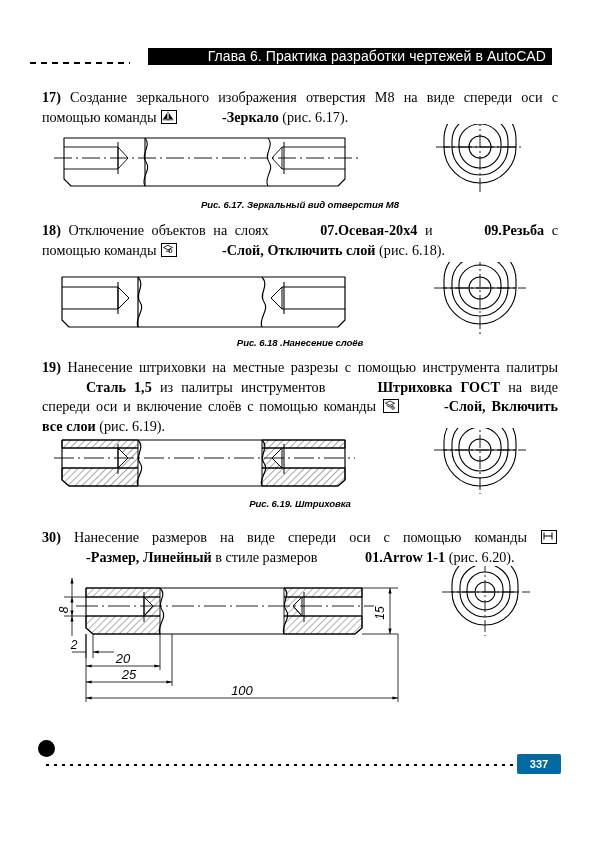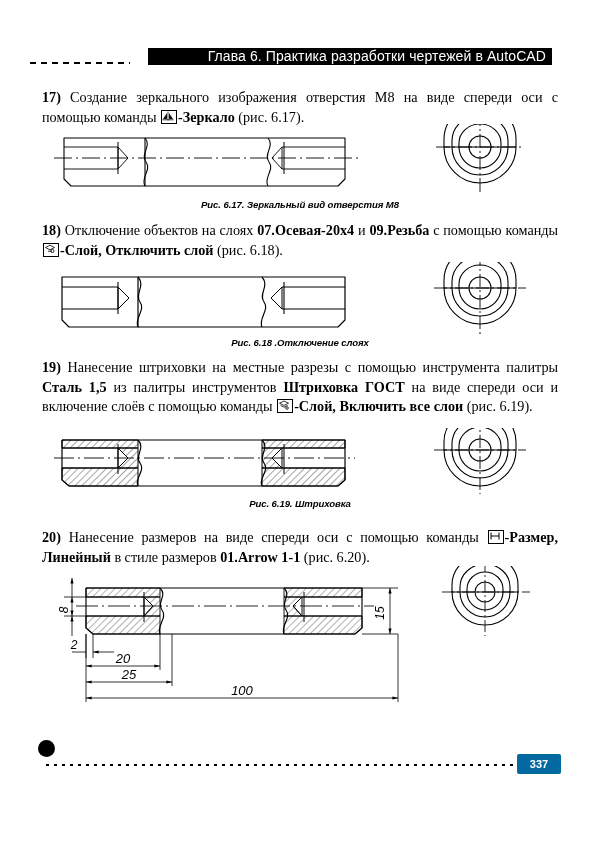--- a/index.html
+++ b/index.html
@@ -22,21 +22,21 @@
     position:absolute;left:148px;top:48px;width:398px;height:17px;
     color:#fff;font-family:"Liberation Sans",sans-serif;font-weight:normal;
     font-size:14px;line-height:17px;text-align:right;letter-spacing:.1px;
   }
 
   
   .para{
     position:absolute;left:42px;width:516px;
     font-size:14.2px;line-height:19.5px;text-align:justify;
   }
-  .para b{font-weight:bold;}
+  .para b{font-weight:bold;padding-left:44px;}
   .num{font-weight:bold;}
 
   
   .cmdicon{
     display:inline-block;width:14px;height:12px;border:1px solid #000;
     vertical-align:-2px;position:relative;background:#fff;margin:0 1px;
     overflow:hidden;
   }
   .cmdicon svg{display:block;}
 
@@ -193,21 +193,21 @@
         <circle cx="440" cy="26" r="11"></circle>
       </g>
       <g stroke="#000" stroke-width="0.9" fill="none" stroke-dasharray="13 3 2 3">
         <path d="M394 26 L486 26"></path>
         <path d="M440 -9 L440 72"></path>
       </g>
     </svg>
   </div>
 
   <div class="cap" style="top:337px;">
-    <span class="lt">Рис. 6.18</span><span> .Отключение слоях</span>
+    <span class="lt">Рис. 6.18</span><span> .Нанесение слоёв</span>
   </div>
 
   <div class="para" style="top:358px;">
     <span class="num">19)</span>
     <span>Нанесение штриховки на местные разрезы с помощью инструмента палитры </span><b>Сталь 1,5</b><span> из палитры инструментов </span><b>Штриховка ГОСТ</b><span> на виде спереди оси и включение слоёв с помощью команды </span><span class="cmdicon"><svg width="12" height="10" viewBox="0 0 12 10">
         <path d="M1.5 3.2 L6 1 L10.5 3.2 L6 5.4 Z" fill="none" stroke="#000" stroke-width="0.8"></path>
         <path d="M2.5 5.4 L6 7.2 L9.5 5.4" fill="none" stroke="#000" stroke-width="0.8"></path>
         <circle cx="9" cy="8" r="1.3" fill="none" stroke="#000" stroke-width="0.8"></circle>
       </svg></span><b>-Слой, Включить все слои</b><span> (рис. 6.19).</span>
   </div>
@@ -271,21 +271,21 @@
         <path d="M440 -14 L440 66"></path>
       </g>
     </svg>
   </div>
 
   <div class="cap" style="top:498px;">
     <span class="lt">Рис. 6.19.</span><span> Штриховка</span>
   </div>
 
   <div class="para" style="top:528px;">
-    <span class="num">20)</span>
+    <span class="num">30)</span>
     <span>Нанесение размеров на виде спереди оси с помощью команды </span><span class="cmdicon"><svg width="12" height="10" viewBox="0 0 12 10">
         <path d="M2 1.5 L2 8.5" stroke="#000" stroke-width="1"></path>
         <path d="M10 1.5 L10 8.5" stroke="#000" stroke-width="1"></path>
         <path d="M2 5 L10 5" stroke="#000" stroke-width="1"></path>
       </svg></span><b>-Размер, Линейный</b><span> в стиле размеров </span><b>01.Arrow 1-1</b><span> (рис. 6.20).</span>
   </div>
 
   <div class="fig" style="left:52px;top:566px;">
     <svg width="500" height="145" viewBox="0 0 500 145">
       <defs>

